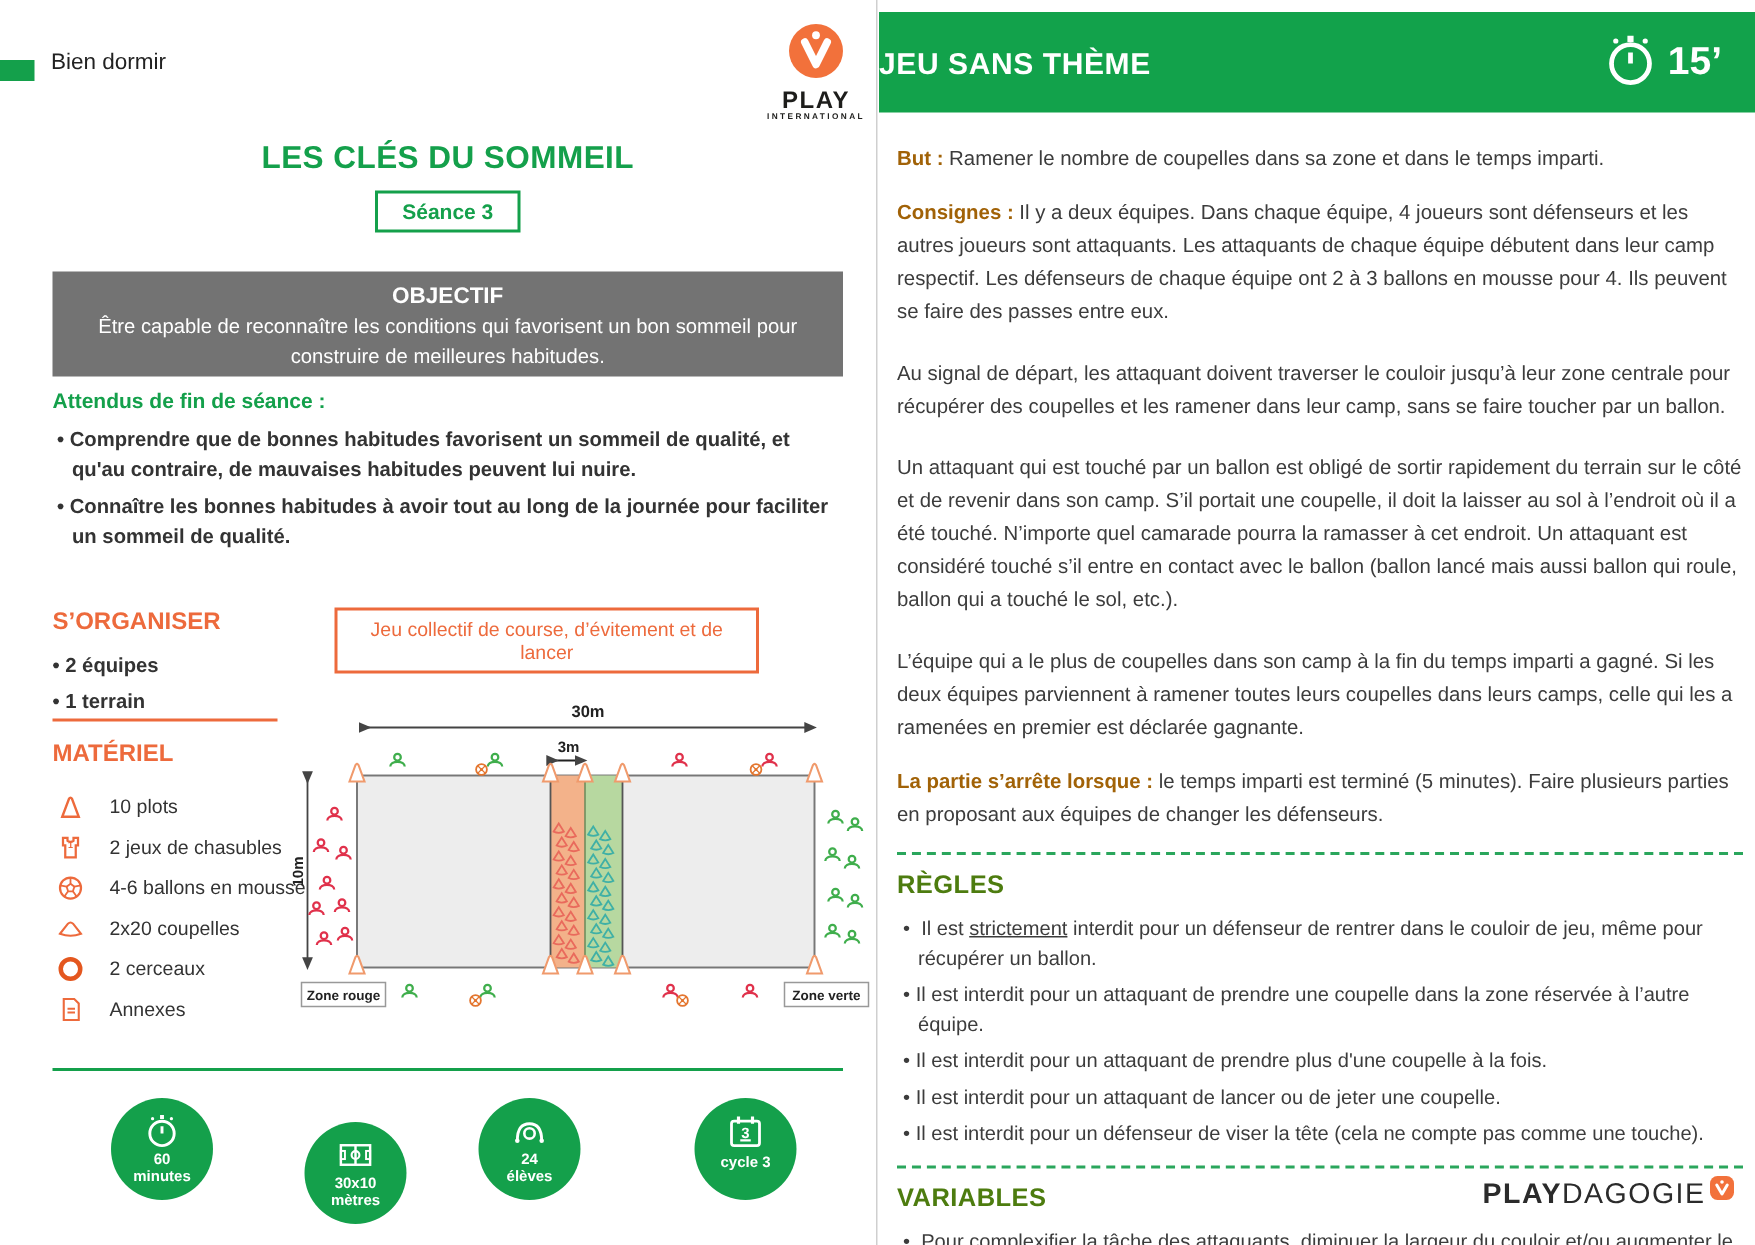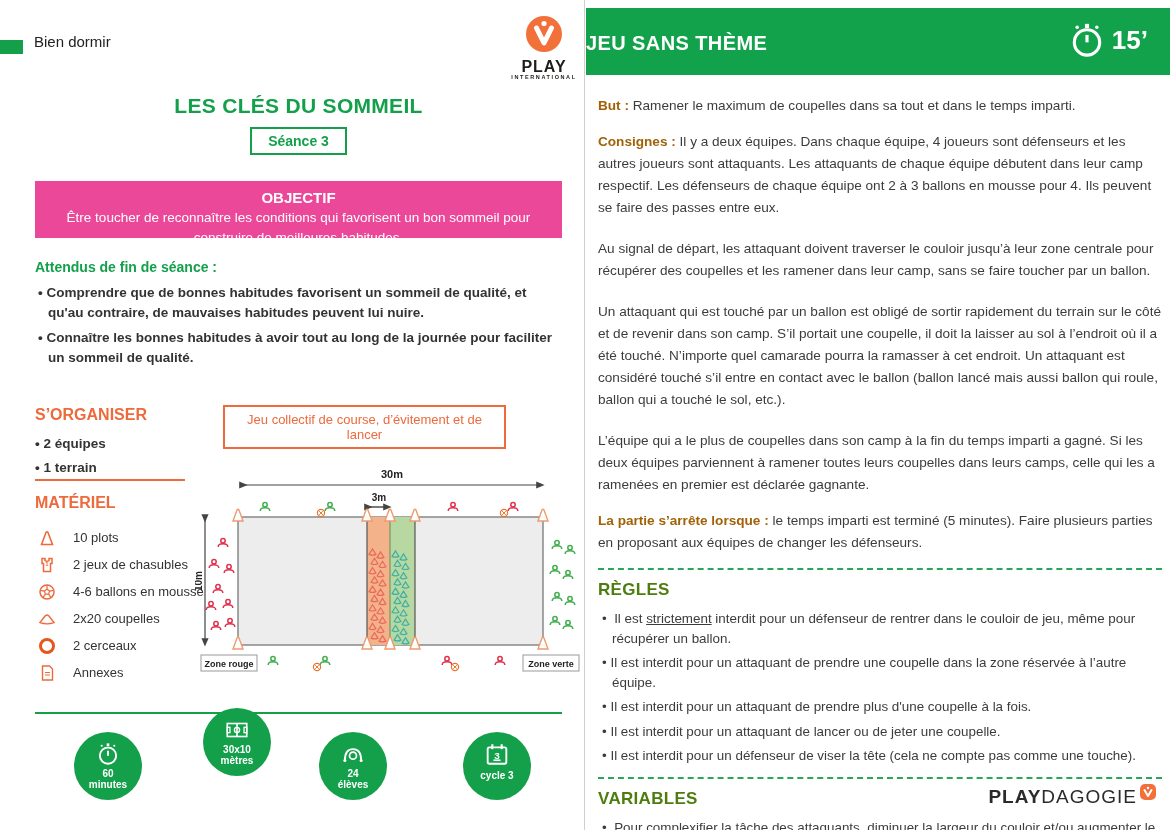--- a/index.html
+++ b/index.html
@@ -9,21 +9,21 @@
   .program-square{position:absolute;left:0;top:40px;width:23px;height:14px;background:#14a04b;}
   .program-label{position:absolute;left:34px;top:33px;font-size:15px;color:#222;}
   .play-logo{position:absolute;left:509px;top:14px;width:70px;text-align:center;}
   .play-logo .word{font-size:16px;font-weight:800;color:#1d1d1b;letter-spacing:1px;line-height:14px;margin-top:2px;}
   .play-logo .sub{font-size:5.5px;font-weight:700;color:#1d1d1b;letter-spacing:1.6px;}
   .doc-title{position:absolute;left:35px;top:94px;width:527px;text-align:center;
              font-size:21px;font-weight:800;color:#14a04b;letter-spacing:.3px;}
   .seance-wrap{position:absolute;left:35px;top:127px;width:527px;text-align:center;}
   .seance-badge{display:inline-block;border:2px solid #14a04b;color:#14a04b;
                 font-size:14px;font-weight:700;padding:4px 16px;background:#fff;}
-  .objectif-box{position:absolute;left:35px;top:181px;width:527px;height:57px;background:#ec4899;
+  .objectif-box{position:absolute;left:35px;top:181px;width:527px;height:70px;background:#737373;
                 color:#fff;text-align:center;padding-top:5px;box-sizing:border-box;}
   .objectif-box .hd{font-size:15px;font-weight:800;margin:3px 0 2px;}
   .objectif-box .tx{font-size:13.5px;line-height:20px;max-width:470px;margin:0 auto;}
   .attendus{position:absolute;left:35px;top:259px;width:527px;}
   .attendus .hd{font-size:14px;font-weight:700;color:#14a04b;margin-bottom:8px;}
   .attendus .it{font-size:13.5px;font-weight:700;color:#333;line-height:20px;
                 padding-left:13px;text-indent:-10px;margin-bottom:5px;}
   .organiser{position:absolute;left:35px;top:406px;width:180px;}
   .organiser .hd{font-size:16px;font-weight:700;color:#ed6a3c;margin-bottom:12px;}
   .organiser .it{font-size:13.5px;font-weight:700;color:#333;margin-bottom:9px;}
@@ -79,21 +79,21 @@
     </svg>
     <div class="word">PLAY</div>
     <div class="sub">INTERNATIONAL</div>
   </div>
 
   <div class="doc-title">LES CLÉS DU SOMMEIL</div>
   <div class="seance-wrap"><span class="seance-badge">Séance 3</span></div>
 
   <div class="objectif-box">
     <div class="hd">OBJECTIF</div>
-    <div class="tx">Être toucher de reconnaître les conditions qui favorisent un bon sommeil pour construire de meilleures habitudes.</div>
+    <div class="tx">Être capable de reconnaître les conditions qui favorisent un bon sommeil pour construire de meilleures habitudes.</div>
   </div>
 
   <div class="attendus">
     <div class="hd">Attendus de fin de séance :</div>
     <div class="it">• <span>Comprendre que de bonnes habitudes favorisent un sommeil de qualité, et qu'au contraire, de mauvaises habitudes peuvent lui nuire.</span></div>
     <div class="it">• <span>Connaître les bonnes habitudes à avoir tout au long de la journée pour faciliter un sommeil de qualité.</span></div>
   </div>
 
   <div class="organiser">
     <div class="hd">S’ORGANISER</div>
@@ -307,21 +307,21 @@
     <svg width="26" height="26" viewBox="0 0 24 24">
       <circle cx="12" cy="13.5" r="7.5" fill="none" stroke="#fff" stroke-width="1.8"></circle>
       <line x1="12" y1="13.5" x2="12" y2="9" stroke="#fff" stroke-width="1.8"></line>
       <line x1="12" y1="2.2" x2="12" y2="4.6" stroke="#fff" stroke-width="2.4"></line>
       <circle cx="6.2" cy="4.4" r="1" fill="#fff"></circle>
         <circle cx="17.8" cy="4.4" r="1" fill="#fff"></circle>
     </svg>
     <div class="l1">60</div>
     <div class="l2">minutes</div>
   </div>
-  <div class="badge-circle" style="left:203px;top:708px;">
+  <div class="badge-circle" style="left:203px;top:748px;">
     <svg width="26" height="26" viewBox="0 0 24 24">
       <rect x="3" y="6" width="18" height="12" fill="none" stroke="#fff" stroke-width="1.5"></rect>
       <line x1="12" y1="6" x2="12" y2="18" stroke="#fff" stroke-width="1.5"></line>
       <circle cx="12" cy="12" r="2.4" fill="none" stroke="#fff" stroke-width="1.3"></circle>
       <rect x="3" y="9.5" width="2.5" height="5" fill="none" stroke="#fff" stroke-width="1.2"></rect>
       <rect x="18.5" y="9.5" width="2.5" height="5" fill="none" stroke="#fff" stroke-width="1.2"></rect>
     </svg>
     <div class="l1">30x10</div>
     <div class="l2">mètres</div>
   </div>
@@ -356,21 +356,21 @@
         <line x1="12" y1="13.5" x2="12" y2="8.8" stroke="#fff" stroke-width="2"></line>
         <line x1="12" y1="1.8" x2="12" y2="4.4" stroke="#fff" stroke-width="2.6"></line>
         <circle cx="5.8" cy="4" r="1.1" fill="#fff"></circle>
           <circle cx="18.2" cy="4" r="1.1" fill="#fff"></circle>
       </svg>
       <span class="dur">15’</span>
     </div>
   </div>
 
   <div class="right-col">
-    <p class="para"><span class="kw-coral">But :</span><span> Ramener le maximum de coupelles dans sa tout et dans le temps imparti.</span></p>
+    <p class="para"><span class="kw-coral">But :</span><span> Ramener le nombre de coupelles dans sa zone et dans le temps imparti.</span></p>
     <p class="para"><span class="kw-coral">Consignes :</span><span> Il y a deux équipes. Dans chaque équipe, 4 joueurs sont défenseurs et les autres joueurs sont attaquants. Les attaquants de chaque équipe débutent dans leur camp respectif. Les défenseurs de chaque équipe ont 2 à 3 ballons en mousse pour 4. Ils peuvent se faire des passes entre eux.</span></p>
     <p class="para" style="margin-top:19px;">Au signal de départ, les attaquant doivent traverser le couloir jusqu’à leur zone centrale pour récupérer des coupelles et les ramener dans leur camp, sans se faire toucher par un ballon.</p>
     <p class="para" style="margin-top:19px;">Un attaquant qui est touché par un ballon est obligé de sortir rapidement du terrain sur le côté et de revenir dans son camp. S’il portait une coupelle, il doit la laisser au sol à l’endroit où il a été touché. N’importe quel camarade pourra la ramasser à cet endroit. Un attaquant est considéré touché s’il entre en contact avec le ballon (ballon lancé mais aussi ballon qui roule, ballon qui a touché le sol, etc.).</p>
     <p class="para" style="margin-top:19px;">L’équipe qui a le plus de coupelles dans son camp à la fin du temps imparti a gagné. Si les deux équipes parviennent à ramener toutes leurs coupelles dans leurs camps, celle qui les a ramenées en premier est déclarée gagnante.</p>
     <p class="para"><span class="kw-coral">La partie s’arrête lorsque :</span><span> le temps imparti est terminé (5 minutes). Faire plusieurs parties en proposant aux équipes de changer les défenseurs.</span></p>
 
     <hr class="dash-sep">
     <div class="sec-hd">RÈGLES</div>
     <div class="blist">
       <div class="bi">•&nbsp; <span>Il est </span><span class="ul">strictement</span><span> interdit pour un défenseur de rentrer dans le couloir de jeu, même pour récupérer un ballon.</span></div>

